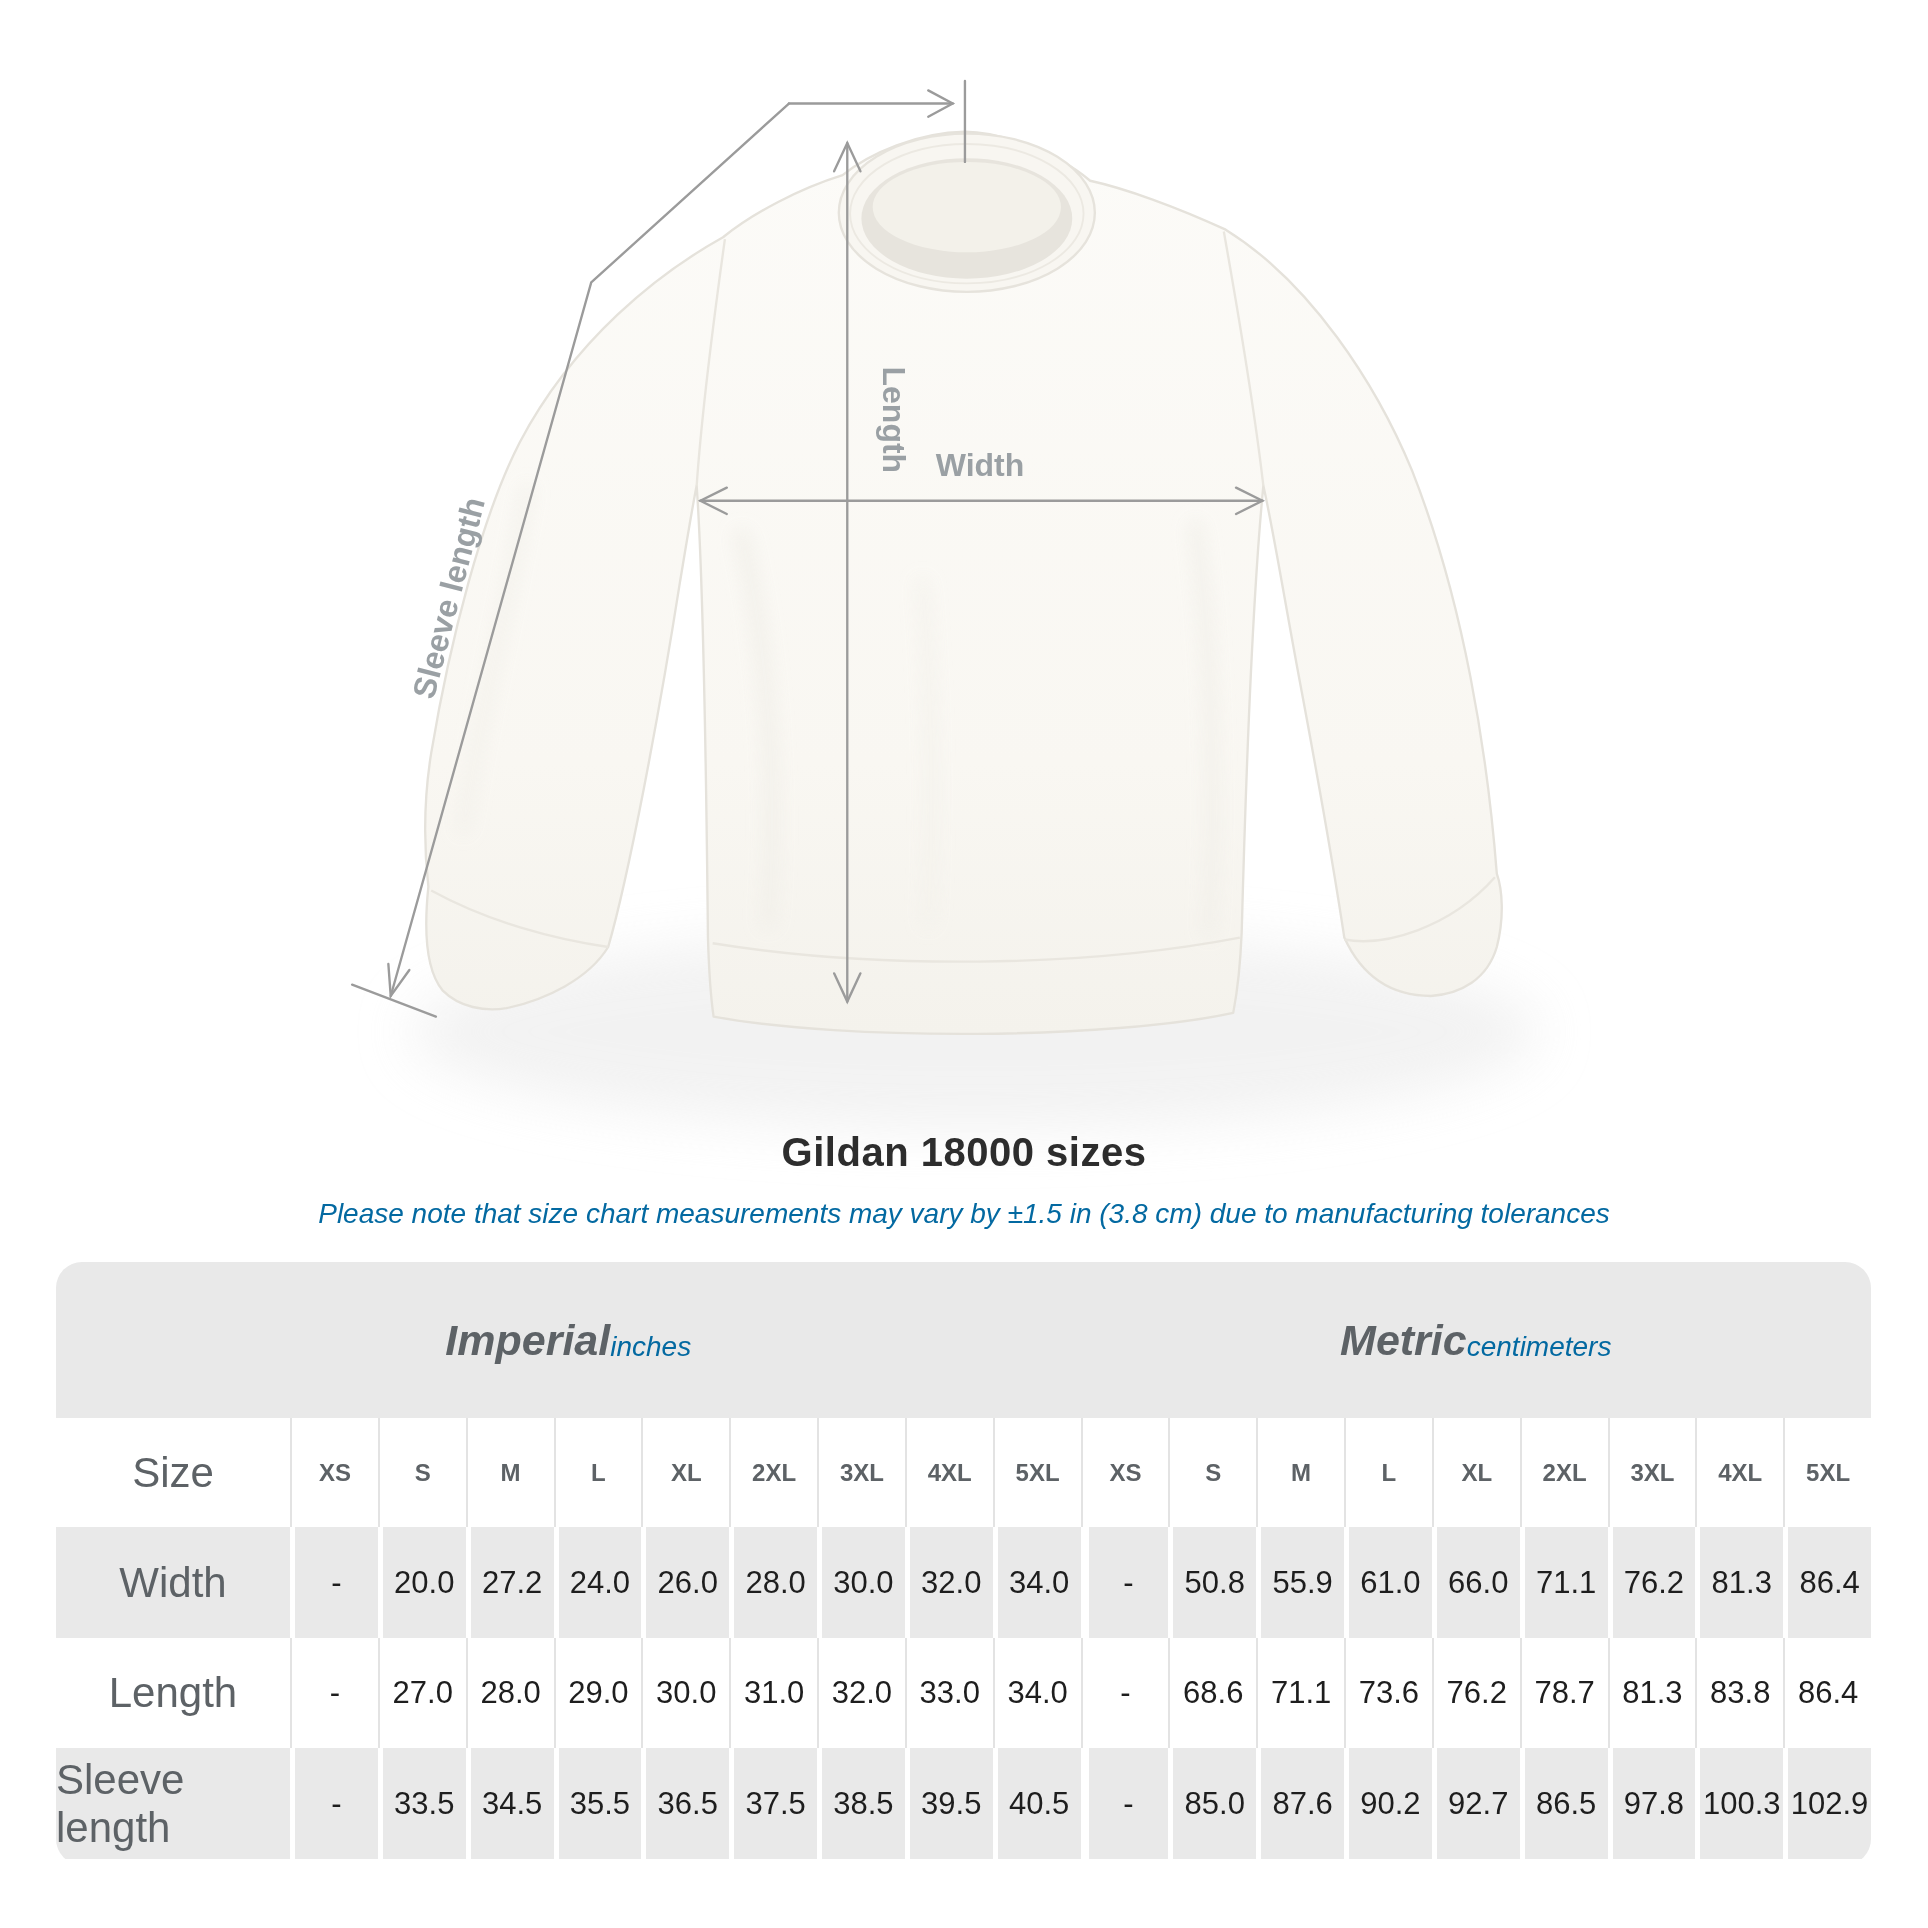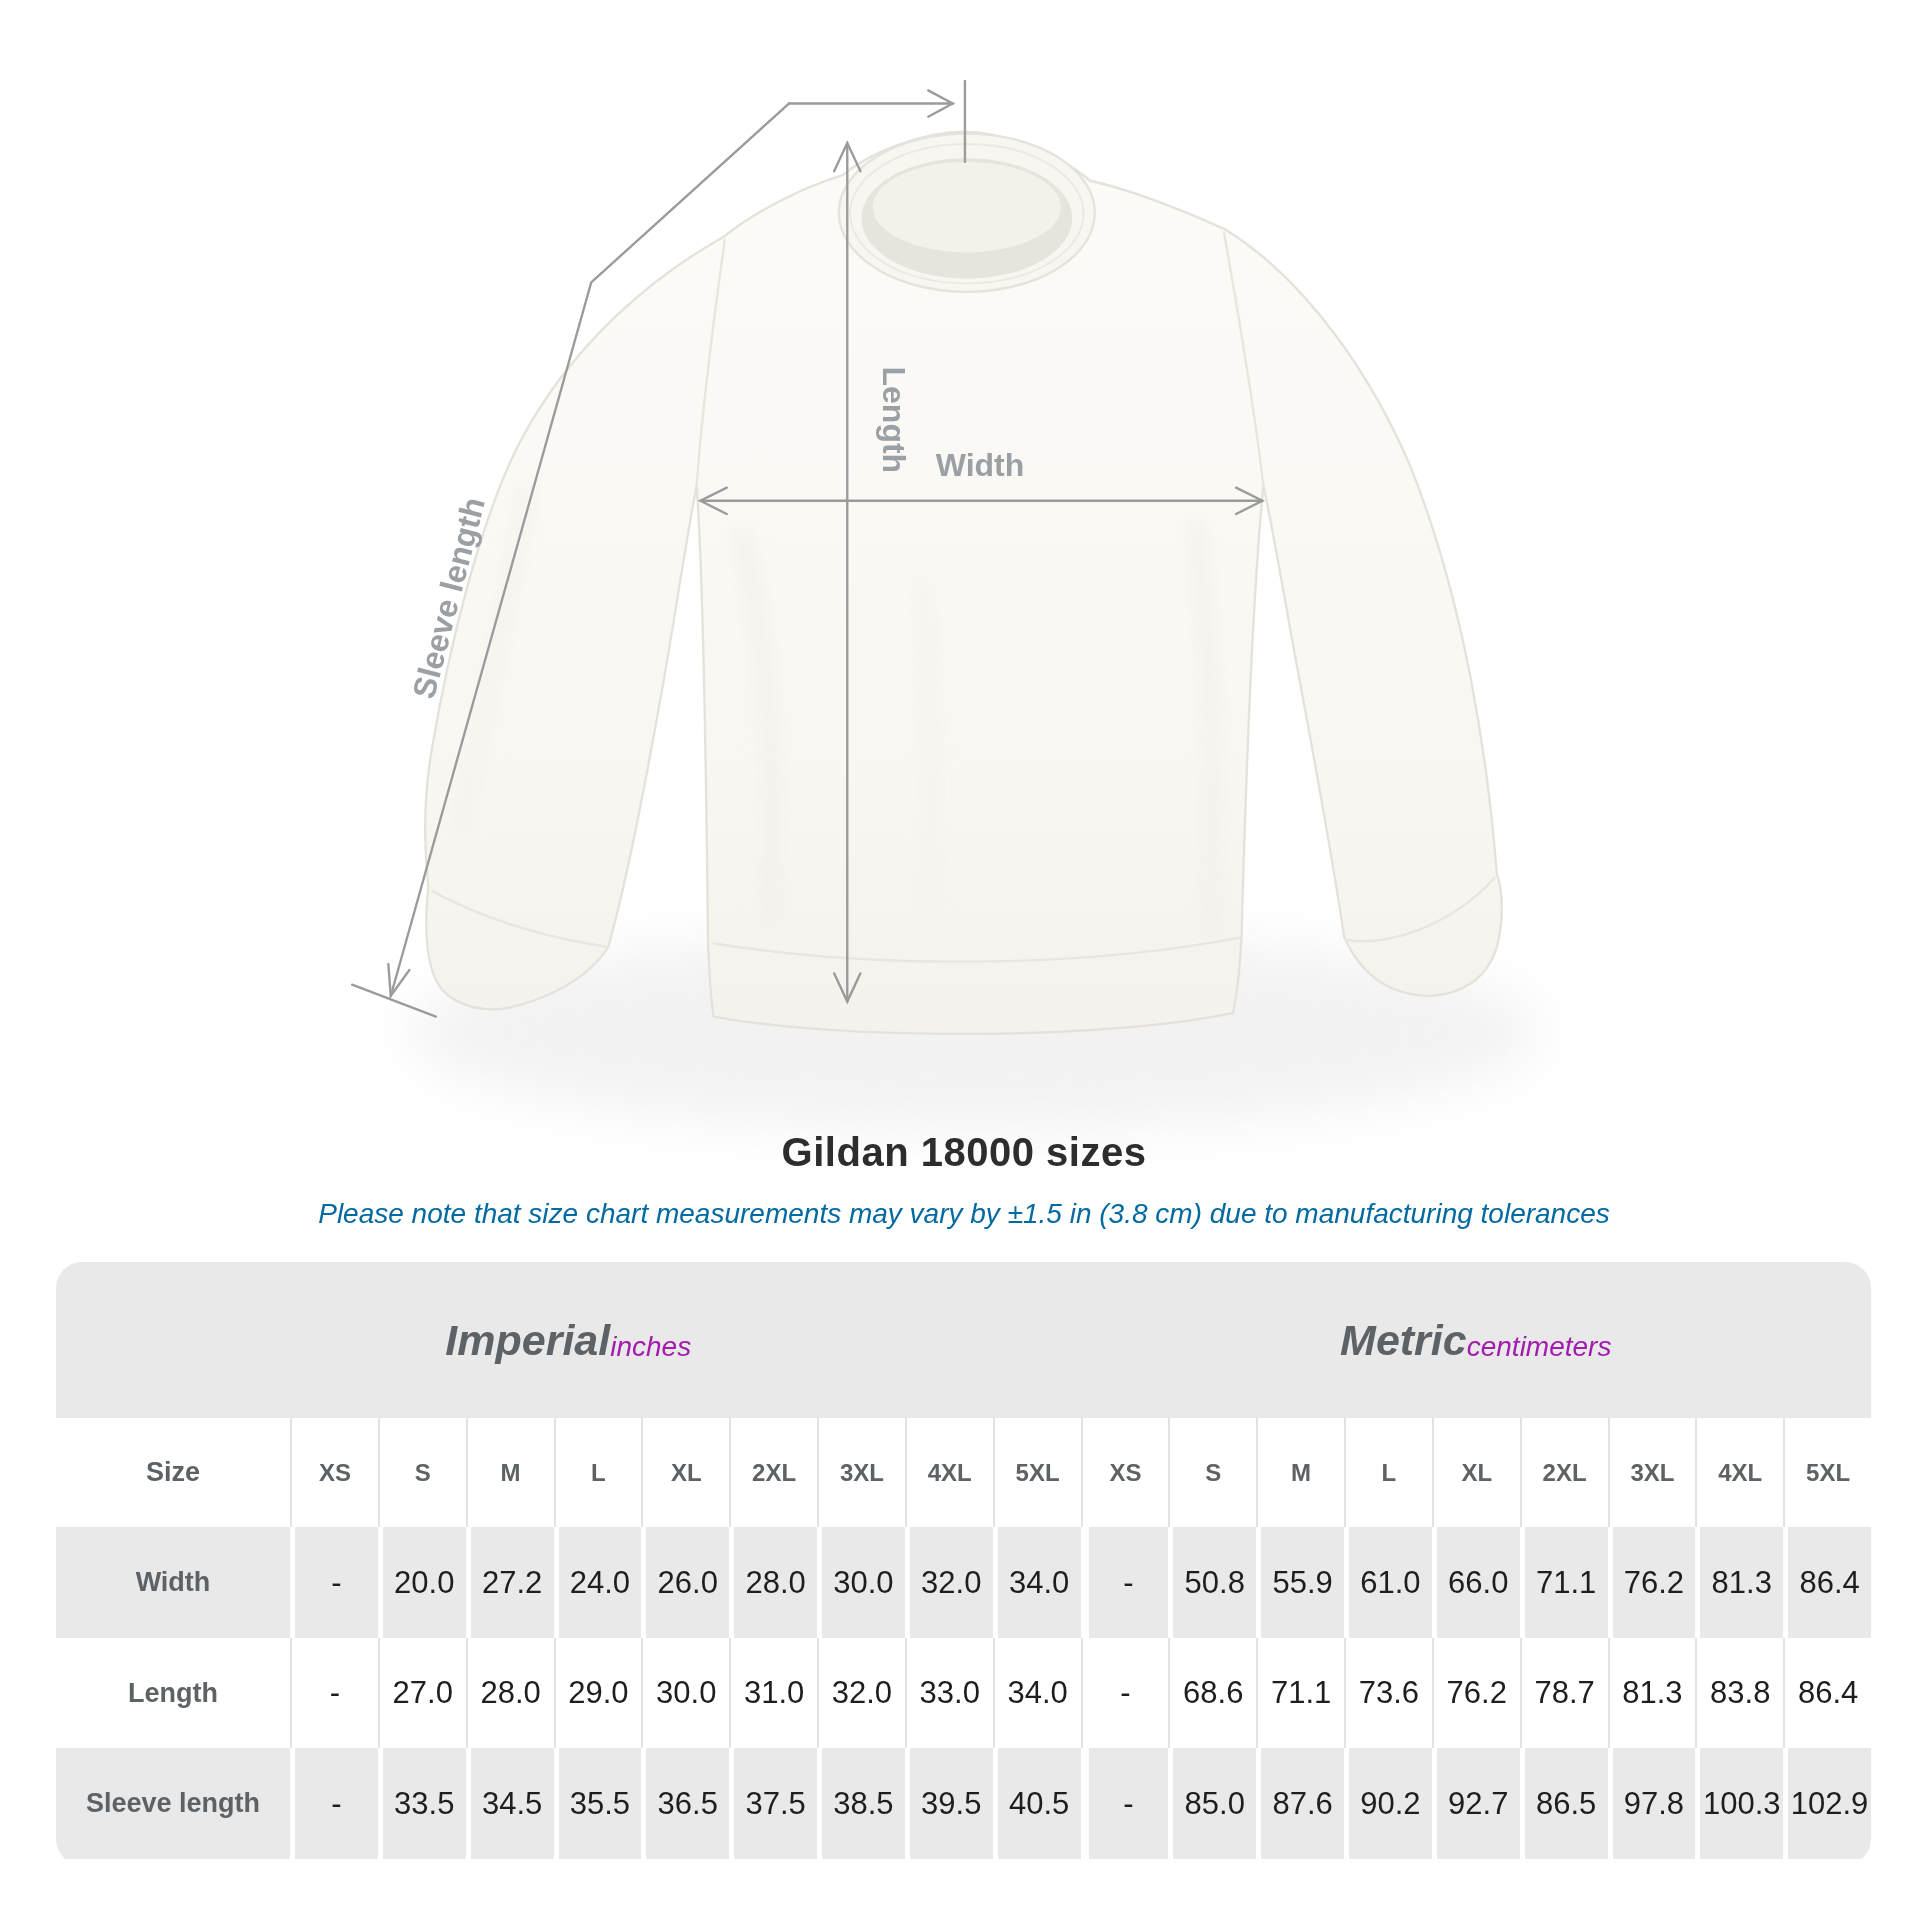--- a/index.html
+++ b/index.html
@@ -24,24 +24,24 @@
     display:grid;
     grid-template-columns:234px repeat(18, 1fr);
     grid-template-rows:156px 109px 111px 110px 111px;
     border-radius:26px; overflow:hidden; background:#ffffff;
   }
   .cell { display:flex; align-items:center; justify-content:center; box-sizing:border-box; }
   .unit { background:#e9e9e9; }
   .unit-imperial { grid-column:1 / 11; }
   .unit-metric  { grid-column:11 / 20; }
   .unit-label { font-size:43px; font-weight:bold; font-style:italic; color:#5d6266; }
-  .unit-sub   { font-size:28px; font-style:italic; color:#a21caf; margin-top:13px; }
+  .unit-sub   { font-size:28px; font-style:italic; color:#0369a1; margin-top:13px; }
 
   .hdr   { background:#ffffff; font-size:24px; font-weight:bold; color:#5d6266; }
-  .lblc  { font-size:27px; font-weight:bold; color:#5d6266;text-align:center; }
+  .lblc  { font-size:42px; font-weight:normal; color:#5d6266; }
   .val   { font-size:31px; color:#1e1e1e; }
   .gray  { background:#e9e9e9; }
   .white { background:#ffffff; }
 
   .b-line  { border-left:2.8px solid #e3e3e3; }  
   .b-gap   { border-left:5.6px solid #ffffff; }  
   .b-gapw  { border-left:8.5px solid #ffffff; }  
 </style>
 </head>
 <body>

